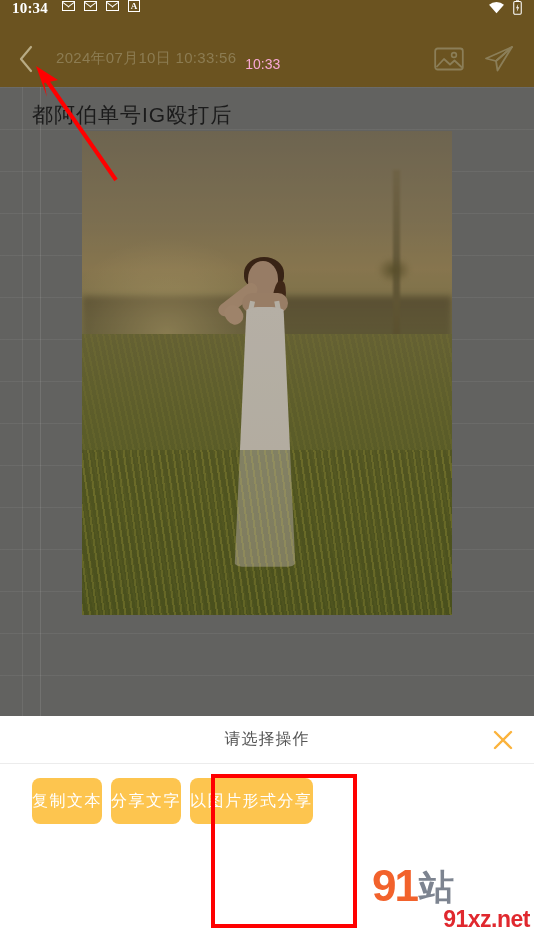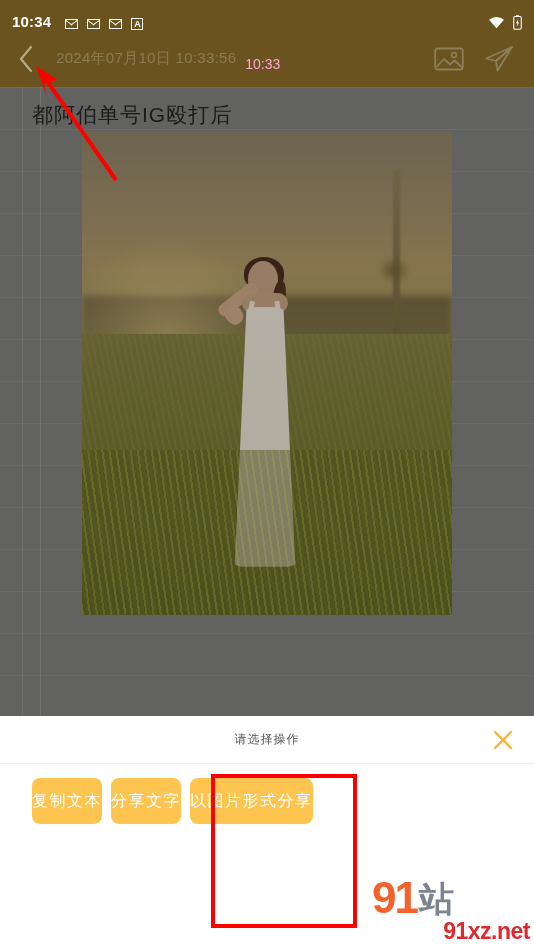--- a/index.html
+++ b/index.html
@@ -8,21 +8,21 @@
     font-family:"Liberation Sans","DejaVu Sans",sans-serif;
     background:#626260;
     overflow:hidden;
     position:relative;
   }
   .screen { position:relative; width:534px; height:950px; overflow:hidden; }
 
   
   .statusbar {
     position:absolute; top:0; left:0; width:534px; height:30px;
-    background:#6B5320; display:flex; align-items:flex-end; padding:0 12px;
+    background:#6B5320; display:flex; align-items:flex-start; padding:0 12px;font-family:Liberation Serif, serif;
   }
   .status-time { color:#fff; font-size:15px; font-weight:bold; letter-spacing:.2px; }
   .status-left-icons { display:flex; align-items:center; gap:9px; margin-left:14px; }
   .status-right { margin-left:auto; display:flex; align-items:center; gap:8px; }
   .env-icon {
     width:13px; height:10px; border:1.4px solid #fff; background:transparent;
     position:relative; display:inline-block;
   }
   .env-icon:before, .env-icon:after {
     content:""; position:absolute; top:0px; width:8px; height:1.3px; background:#fff;
@@ -140,40 +140,40 @@
 
   
   .sheet {
     position:absolute; left:0; bottom:0; width:534px; height:234px;
     background:#ffffff;
   }
   .sheet-head {
     position:relative; height:48px; display:flex; align-items:center; justify-content:center;
     border-bottom:1px solid #ececec;
   }
-  .sheet-title { color:#555; font-size:12px; letter-spacing:1px; }
+  .sheet-title { color:#555; font-size:16px; letter-spacing:1px; }
   .sheet-close {
     position:absolute; right:16px; top:50%; transform:translateY(-50%);
     width:30px; height:30px; display:flex; align-items:center; justify-content:center;
   }
   .sheet-btns { padding:14px 32px 10px 32px; display:flex; flex-direction:row; gap:9px; }
   .sheet-btn {
     height:46px; border-radius:8px; background:#FDC54F;
     display:flex; align-items:center; justify-content:center;
     color:#fff; font-size:16px; letter-spacing:1.5px;
   }
 
   
   .redbox {
     position:absolute; left:211px; top:774px; width:146px; height:154px;
     border:4px solid #FF0000; pointer-events:none;
   }
 
   
-  .watermark { position:absolute; right:2px; bottom:2px; width:160px; height:74px; pointer-events:none; }
+  .watermark { position:absolute; right:2px; bottom:14px; width:160px; height:74px; pointer-events:none; }
   .wm-row1 { display:flex; align-items:flex-end; height:44px; }
   .wm-91 { font-size:44px; font-weight:bold; color:#F2622C; line-height:40px; letter-spacing:-2px; }
   .wm-cn { font-size:35px; font-weight:bold; color:#F26B22; line-height:38px; margin-left:2px; letter-spacing:-1px; }
   .wm-cn2 { color:#7d8490; }
   .wm-row2 {
     background:#ffffff; color:#E0282E; font-weight:bold; font-size:23px;
     text-align:right; letter-spacing:-.5px; line-height:26px; padding-right:2px;
   }
 </style>
 </head>

